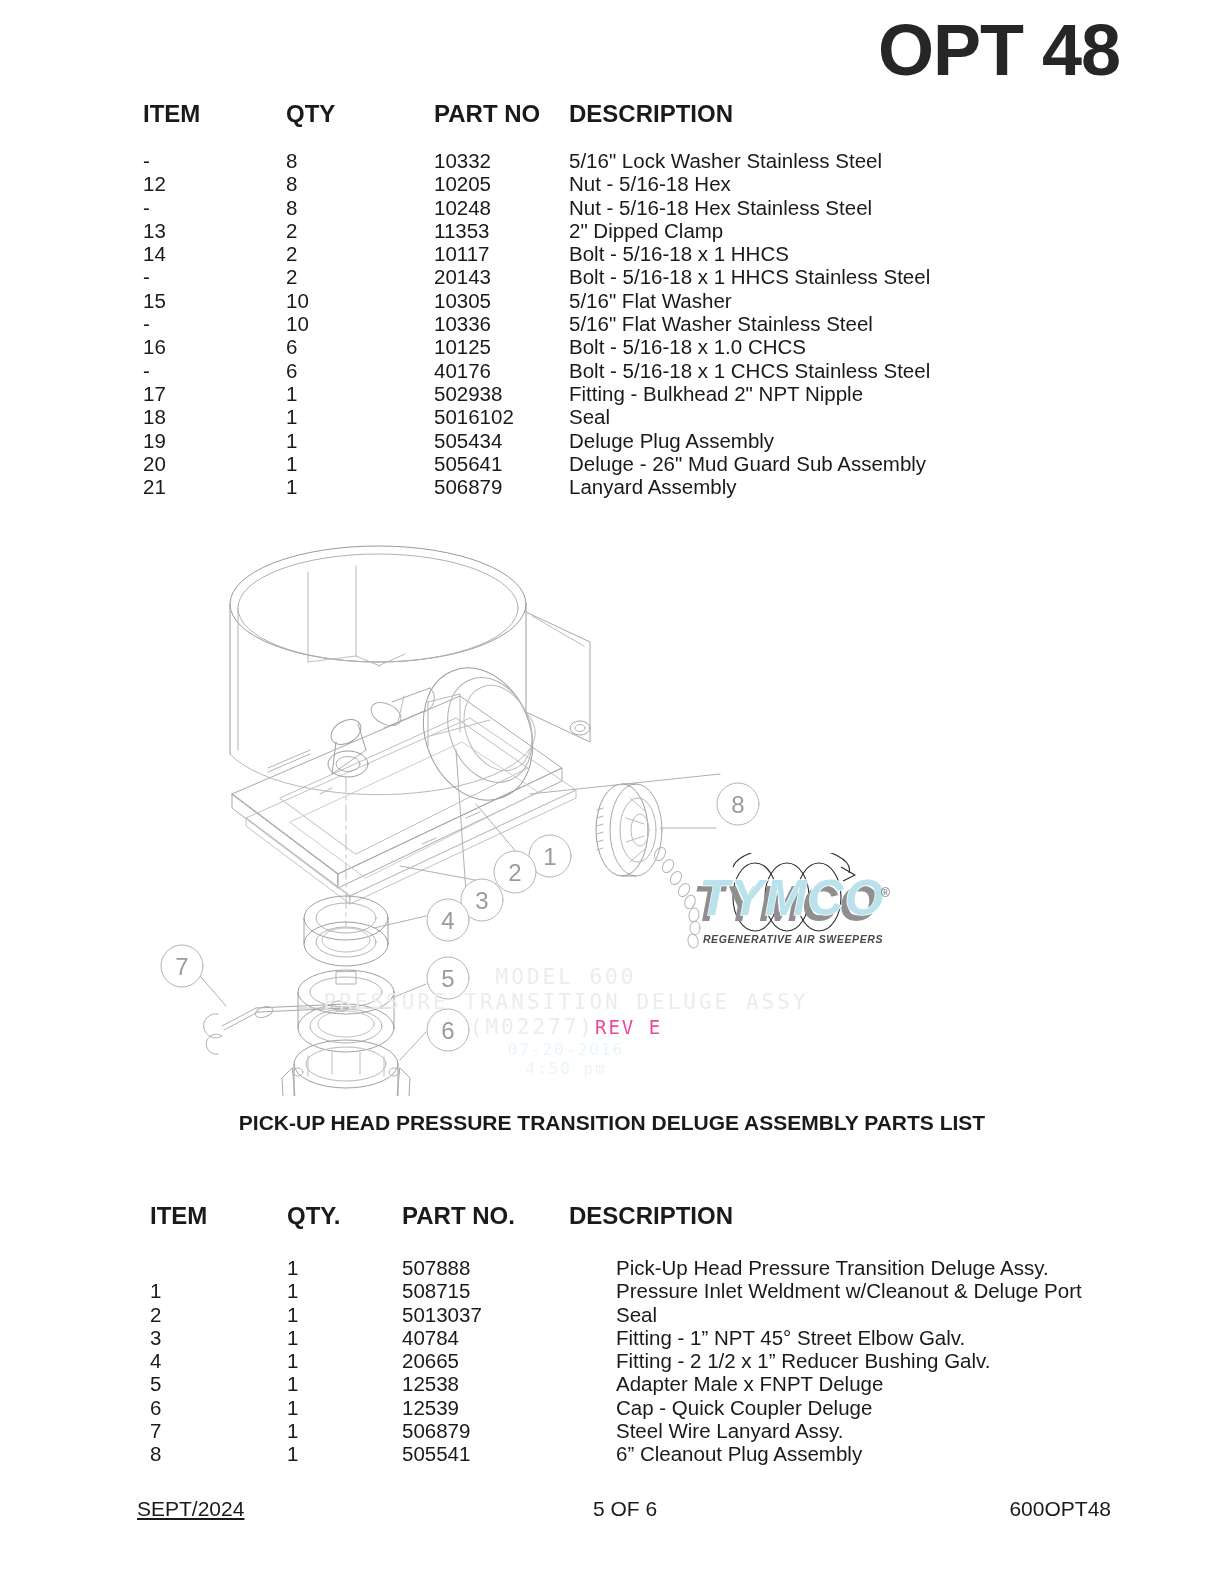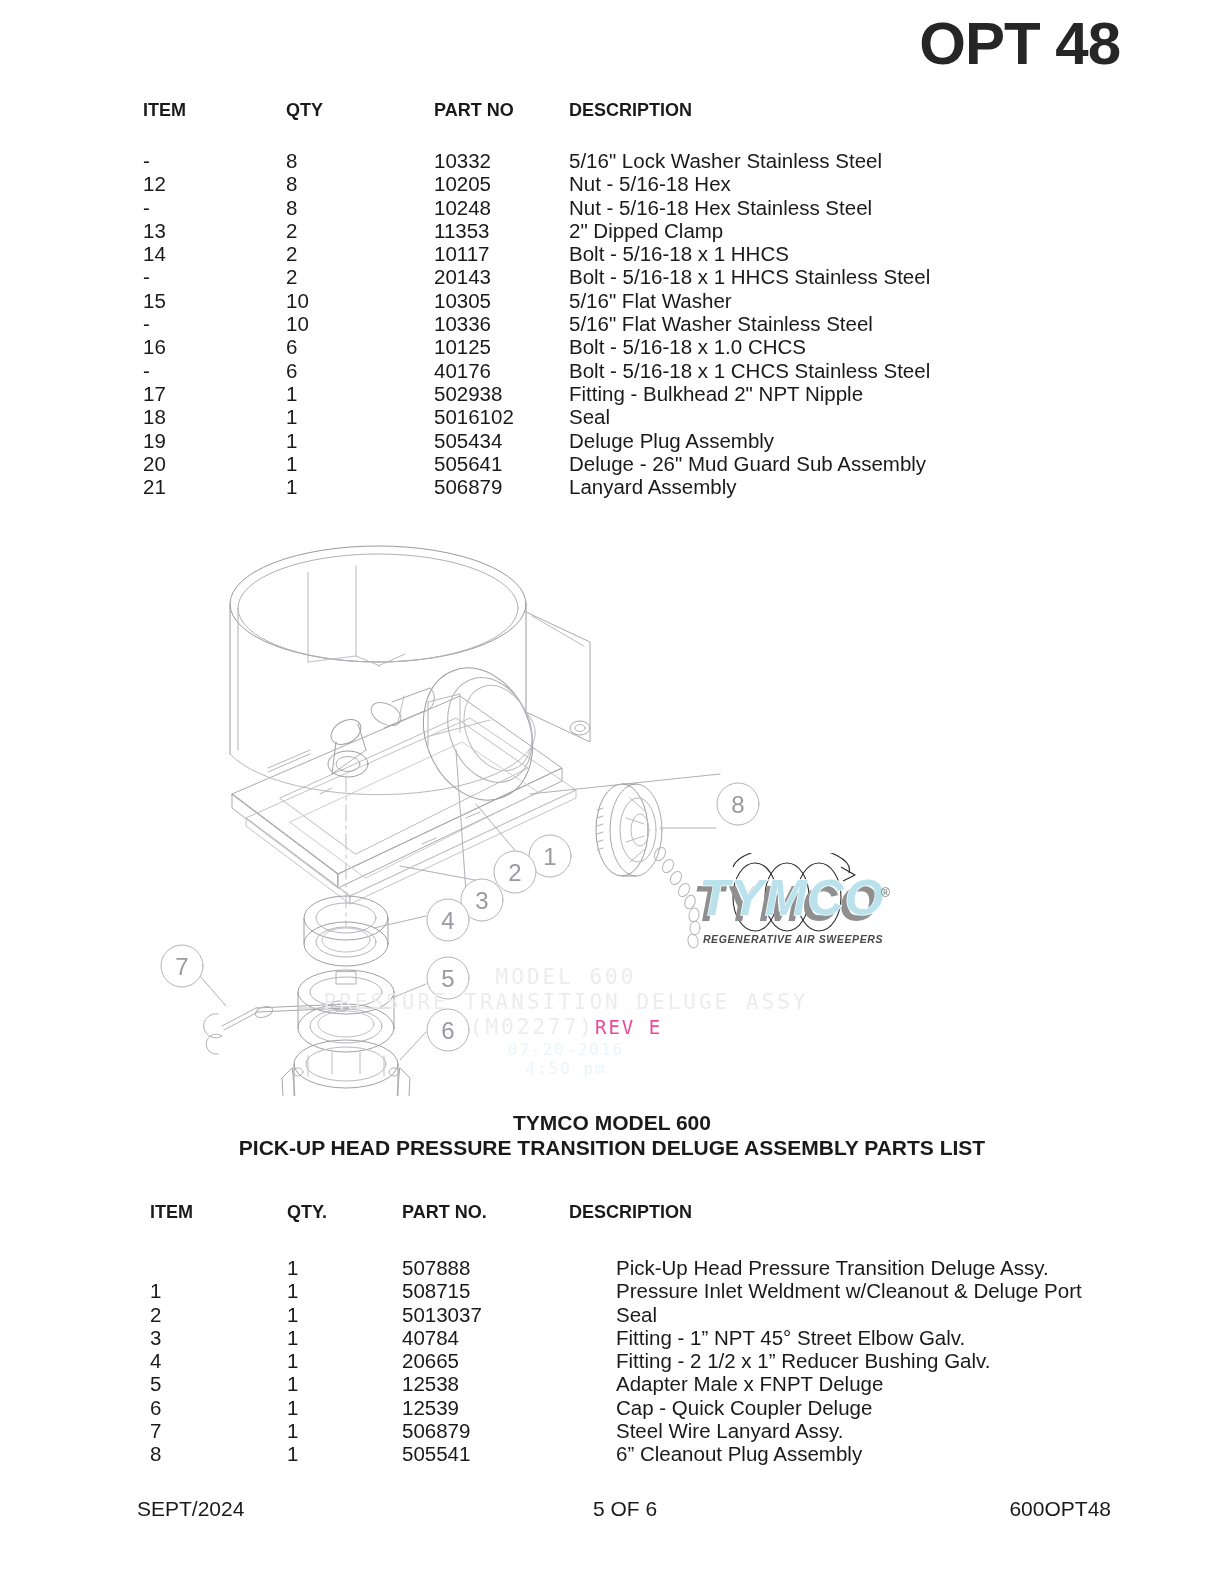--- a/index.html
+++ b/index.html
@@ -14,42 +14,42 @@
     font-family: "Liberation Sans", sans-serif;
     color: #1a1a1a;
     overflow: hidden;
   }
 
   
   .opt-header {
     position: absolute;
     top: 14px;
     right: 104px;
-    font-size: 60px;
+    font-size: 72px;
     font-weight: bold;
     letter-spacing: -1px;
     color: #262626;
     line-height: 1;
   }
 
   
   .parts-table {
     position: absolute;
     left: 0;
     width: 1224px;
   }
   .parts-table .thead,
   .parts-table .trow {
     position: relative;
     height: 23.3px;
     white-space: nowrap;
   }
   .parts-table .thead {
     font-weight: bold;
-    font-size: 18px;
+    font-size: 24px;
     height: 34px;
   }
   .parts-table .trow {
     font-size: 20.5px;
   }
   .cell {
     position: absolute;
     top: 0;
   }
 
@@ -85,21 +85,21 @@
 
   
   .footer {
     position: absolute;
     top: 1497px;
     left: 0;
     width: 1224px;
     height: 30px;
     font-size: 21px;
   }
-  .footer .f-date { position: absolute; left: 137px; }
+  .footer .f-date { position: absolute; left: 137px; text-decoration: underline; }
   .footer .f-page { position: absolute; left: 593px; text-align: right; }
   .footer .f-code { position: absolute; right: 113px; }
 
   
   #drawing {
     position: absolute;
     top: 536px;
     left: 160px;
     width: 900px;
     height: 560px;
@@ -478,21 +478,20 @@
   <div class="wm-l1">MODEL  600</div>
   <div class="wm-l2">PRESSURE  TRANSITION  DELUGE  ASSY</div>
   <div class="wm-l3">
     <span>(M02277)</span><span class="wm-rev">REV E</span>
   </div>
   <div class="wm-date">07-20-2016</div>
   <div class="wm-time">4:50 pm</div>
 </div>
 
 <div class="title-block">
-  <div>TYMCO MODEL 600</div>
   <div>PICK-UP HEAD PRESSURE TRANSITION DELUGE ASSEMBLY PARTS LIST</div>
 </div>
 
 <div class="parts-table t2" id="bottom-table">
   <div class="thead">
     <span class="cell c-item">ITEM</span>
     <span class="cell c-qty">QTY.</span>
     <span class="cell c-part">PART NO.</span>
     <span class="cell c-desc">DESCRIPTION</span>
   </div>

